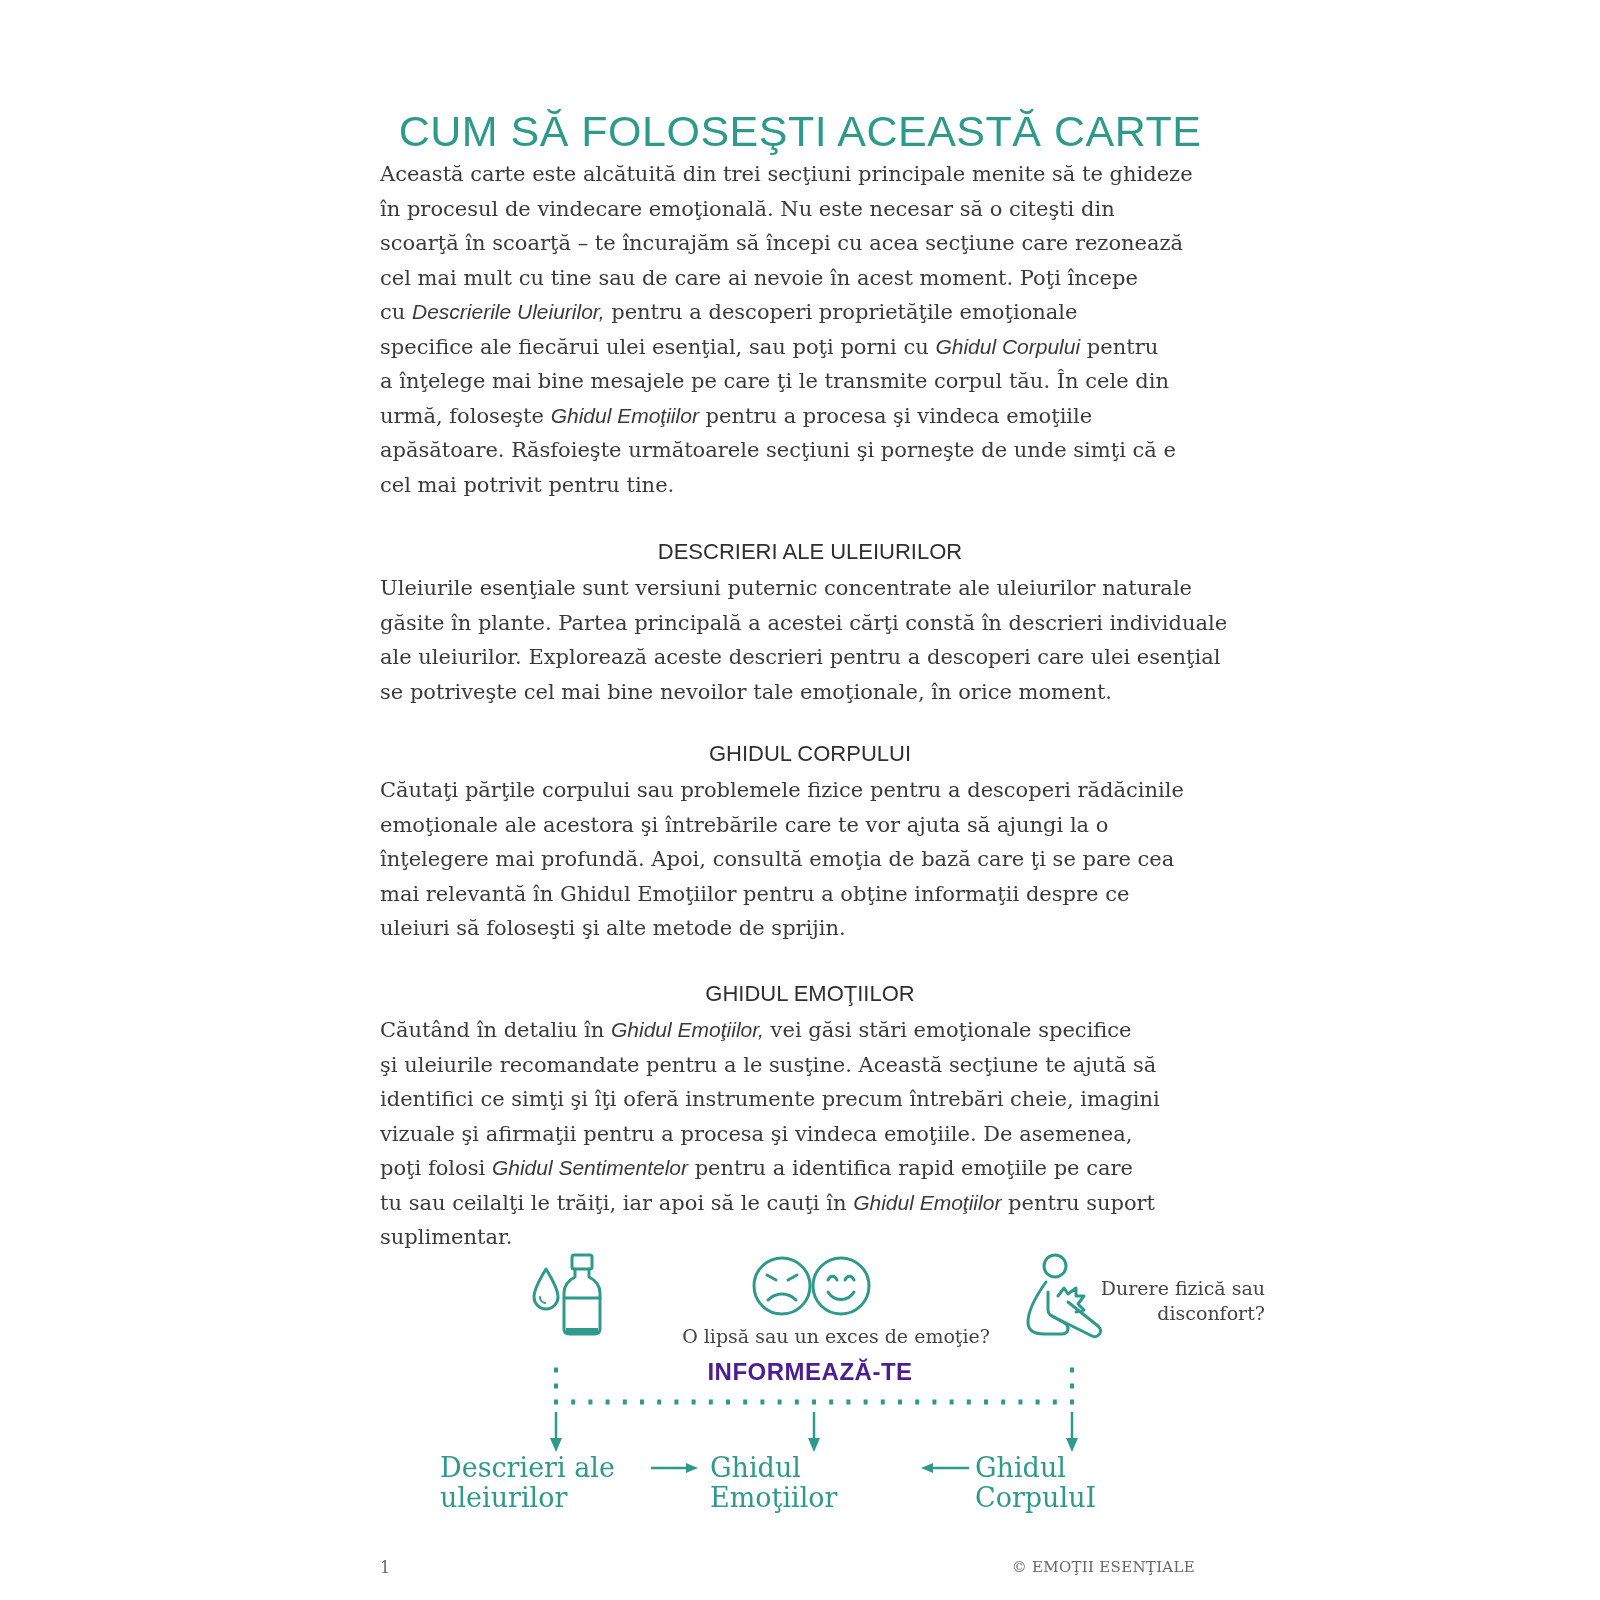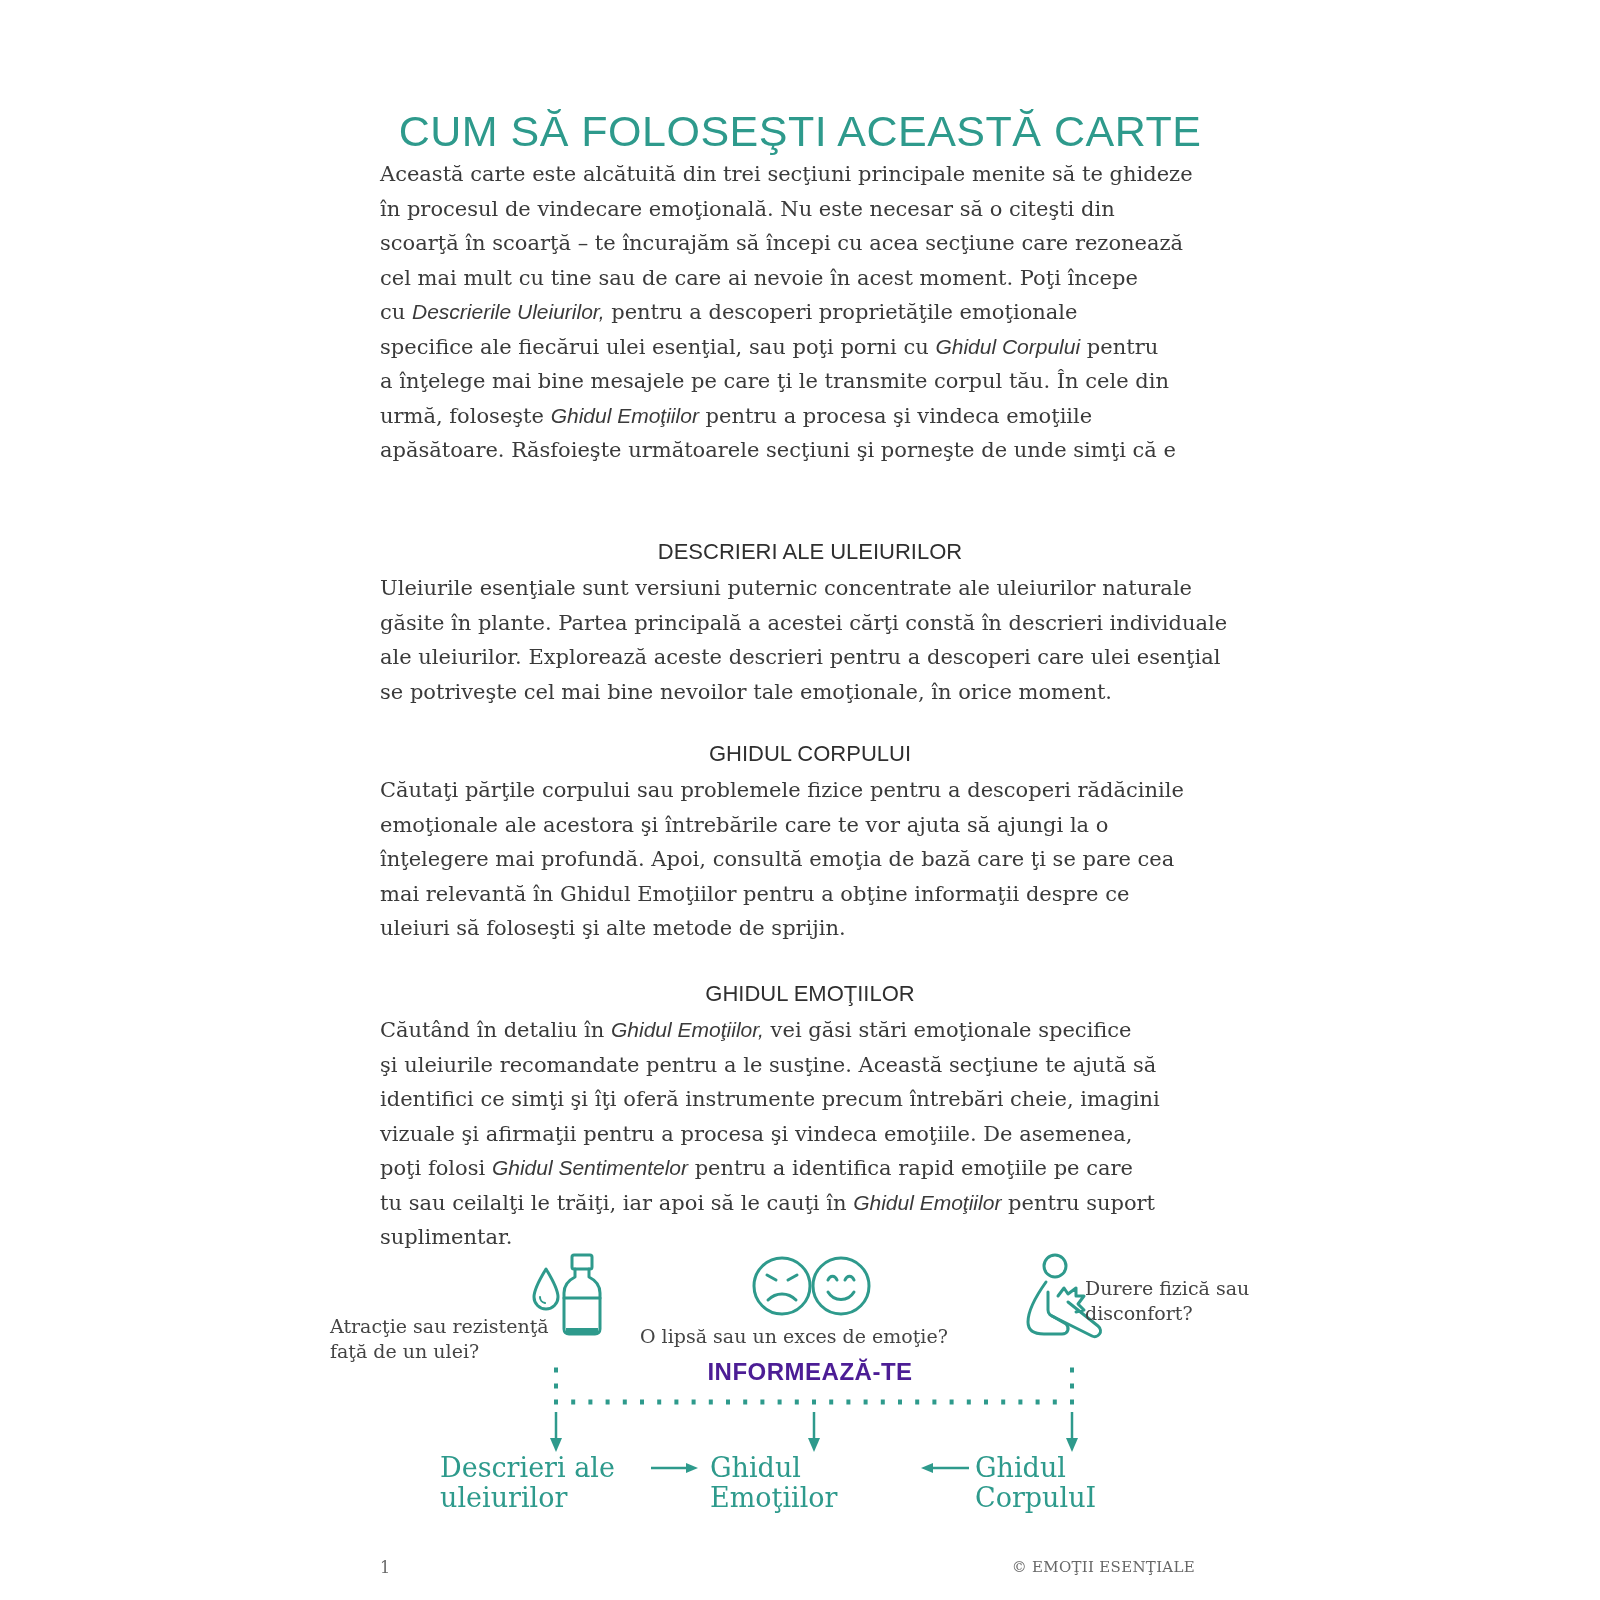--- a/index.html
+++ b/index.html
@@ -23,21 +23,21 @@
   .sec1 { top:537px; }
   .sec2 { top:739px; }
   .sec3 { top:979px; }
   .line { display:block; white-space:nowrap; }
   em { font-style:italic; font-family:"Liberation Sans", sans-serif; }
 
   .diagram { position:absolute; left:0; top:0; width:1600px; height:1600px; pointer-events:none; }
   .diagram svg { position:absolute; left:0; top:0; }
   .dlabel {
     position:absolute; font-family:"DejaVu Serif", serif; font-size:19px; color:#444;
-    text-align:left; line-height:25px;
+    text-align:right; line-height:25px;
   }
   .inform {
     position:absolute; left:700px; top:1358px; width:220px; text-align:center;
     font-family:"Liberation Sans", sans-serif; font-weight:bold; font-size:24px; color:#4c1d95;
     letter-spacing:0.5px;
   }
   .dest {
     position:absolute; font-family:"DejaVu Serif", serif; font-size:27px; color:#2e9a8c;
     text-align:left; line-height:30px;
   }
@@ -54,20 +54,21 @@
   <div class="intro body-text" id="intro">
       <span class="line"><span>Această carte este alcătuită din trei secţiuni principale menite să te ghideze</span></span>
       <span class="line"><span>în procesul de vindecare emoţională. Nu este necesar să o citeşti din</span></span>
       <span class="line"><span>scoarţă în scoarţă – te încurajăm să începi cu acea secţiune care rezonează</span></span>
       <span class="line"><span>cel mai mult cu tine sau de care ai nevoie în acest moment. Poţi începe</span></span>
       <span class="line"><span>cu </span><em>Descrierile Uleiurilor,</em><span> pentru a descoperi proprietăţile emoţionale</span></span>
       <span class="line"><span>specifice ale fiecărui ulei esenţial, sau poţi porni cu </span><em>Ghidul Corpului</em><span> pentru</span></span>
       <span class="line"><span>a înţelege mai bine mesajele pe care ţi le transmite corpul tău. În cele din</span></span>
       <span class="line"><span>urmă, foloseşte </span><em>Ghidul Emoţiilor</em><span> pentru a procesa şi vindeca emoţiile</span></span>
       <span class="line"><span>apăsătoare. Răsfoieşte următoarele secţiuni şi porneşte de unde simţi că e</span></span>
+      <span class="line"><span>cel mai potrivit pentru tine.</span></span>
     </div>
 
   <div class="section sec1">
     <div class="sec-head">DESCRIERI ALE ULEIURILOR</div>
     <div class="body-text">
         <span class="line"><span>Uleiurile esenţiale sunt versiuni puternic concentrate ale uleiurilor naturale</span></span>
         <span class="line"><span>găsite în plante. Partea principală a acestei cărţi constă în descrieri individuale</span></span>
         <span class="line"><span>ale uleiurilor. Explorează aceste descrieri pentru a descoperi care ulei esenţial</span></span>
         <span class="line"><span>se potriveşte cel mai bine nevoilor tale emoţionale, în orice moment.</span></span>
       </div>
@@ -180,24 +181,20 @@
       </g>
       <g fill="#2e9a8c">
         <path d="M550 1438 l6 14 l6 -14 z"></path>
         <path d="M808 1438 l6 14 l6 -14 z"></path>
         <path d="M1066 1438 l6 14 l6 -14 z"></path>
         <path d="M686 1463 l12 5 l-12 5 z"></path>
         <path d="M933 1463 l-12 5 l12 5 z"></path>
       </g>
     </svg>
 
-    <div class="dlabel" style="left:330px; top:1314px; width:240px;">
-      <span class="line">Atracţie sau rezistenţă</span>
-      <span class="line">faţă de un ulei?</span>
-    </div>
     <div class="dlabel" style="left:640px; top:1324px; width:350px;">O lipsă sau un exces de emoţie?</div>
     <div class="dlabel" style="left:1085px; top:1276px; width:180px;">
       <span class="line">Durere fizică sau</span>
       <span class="line">disconfort?</span>
     </div>
 
     <div class="inform">INFORMEAZĂ-TE</div>
 
     <div class="dest" style="left:440px; top:1453px; width:230px;">
       <span class="line">Descrieri ale</span>

